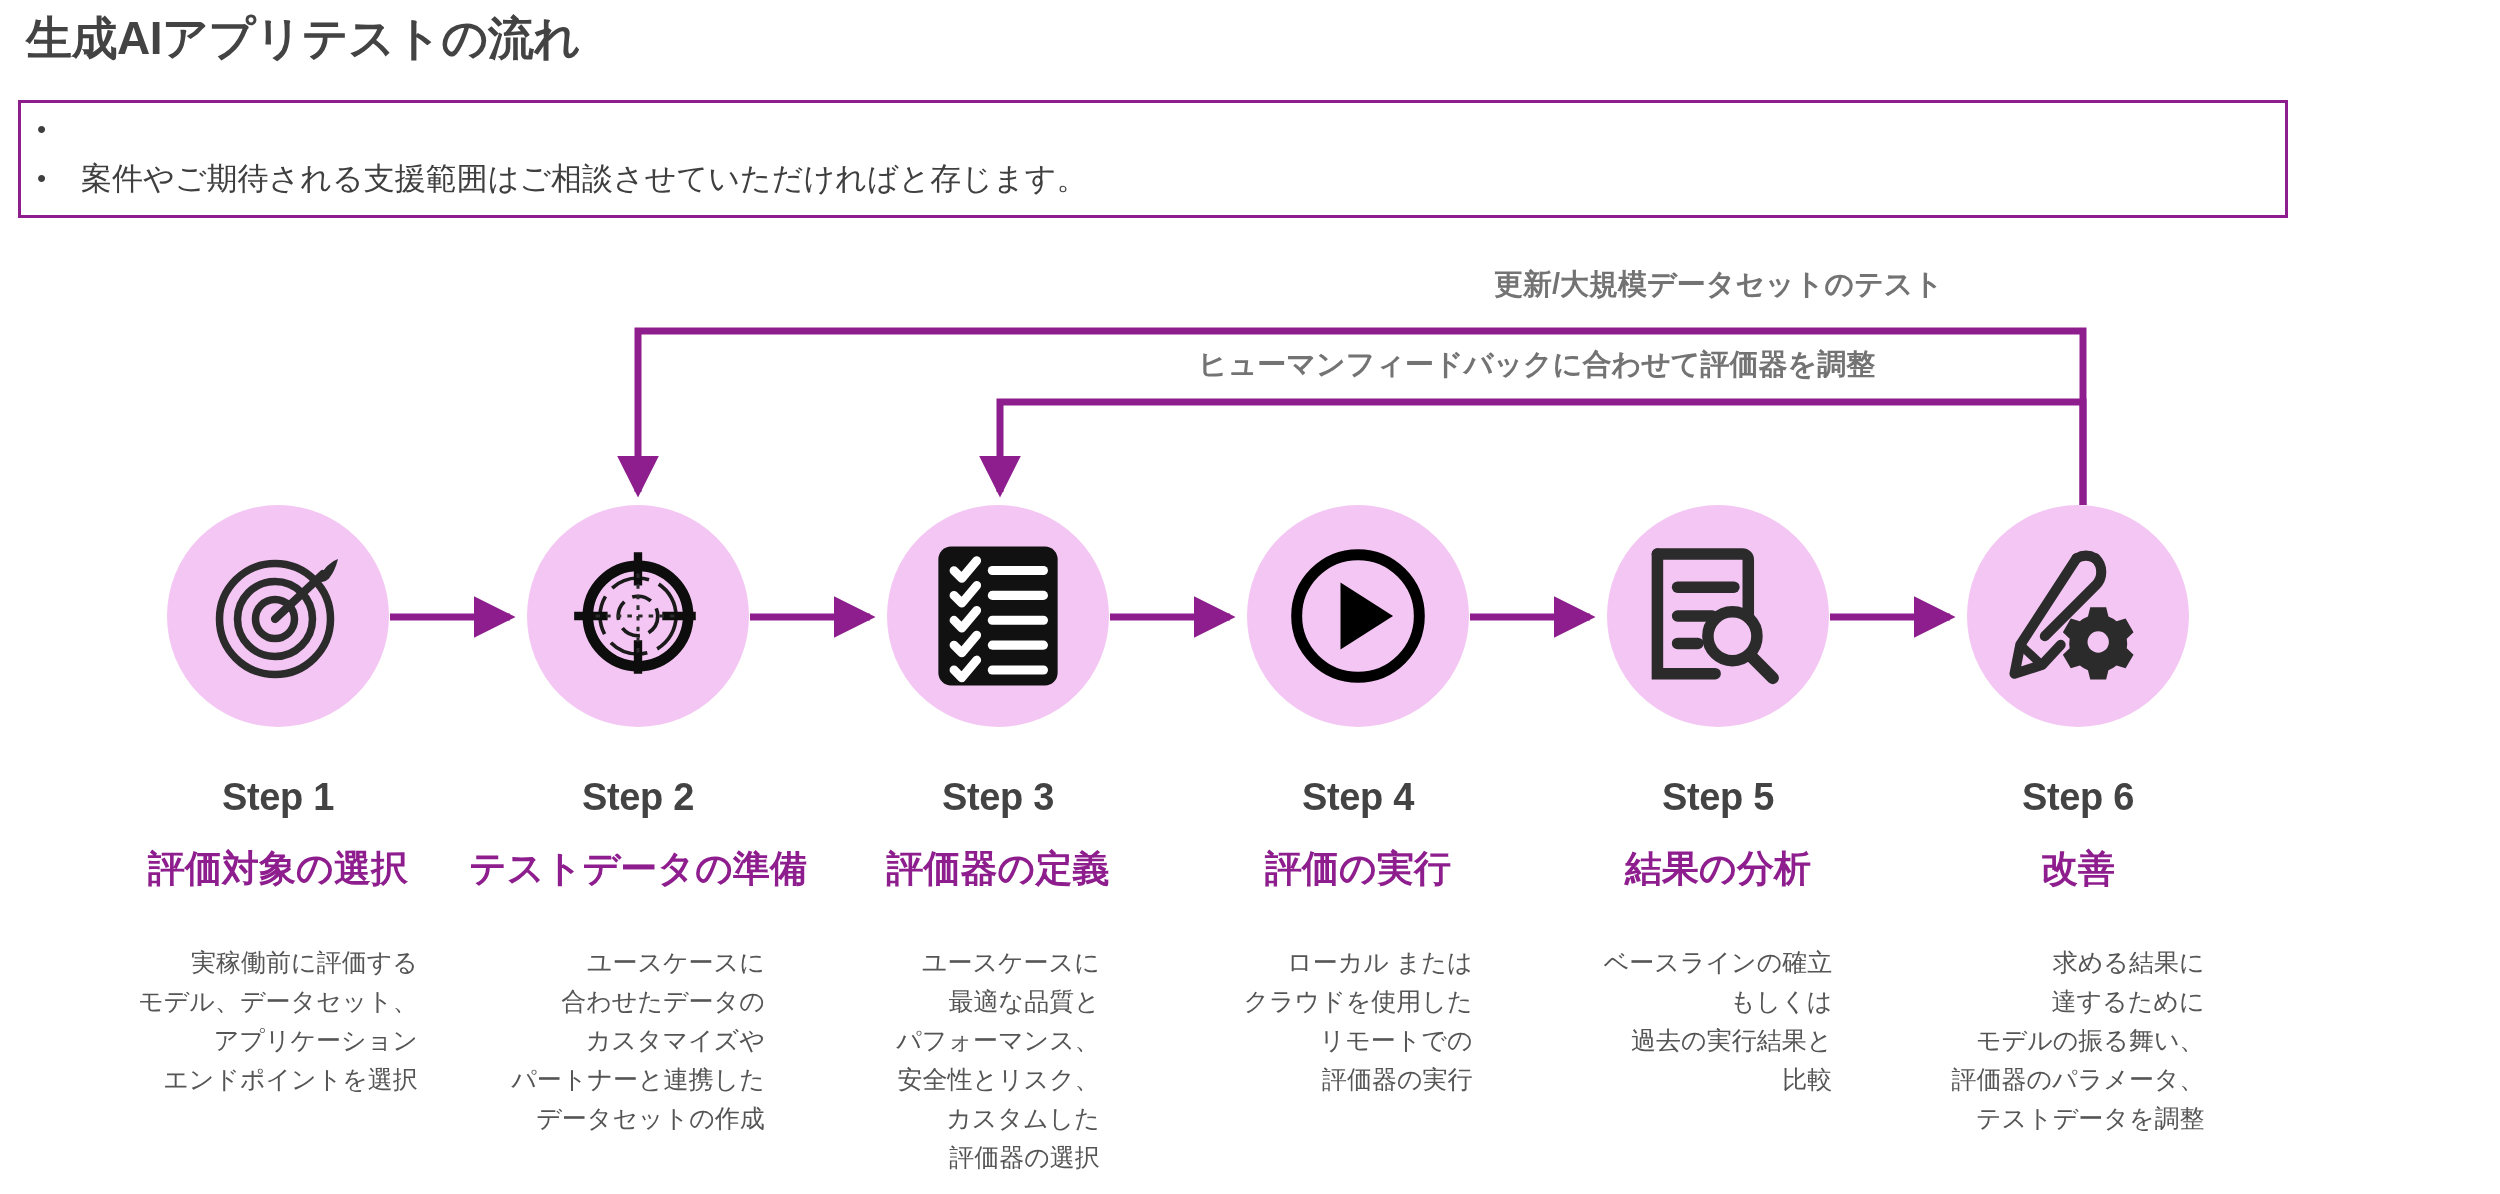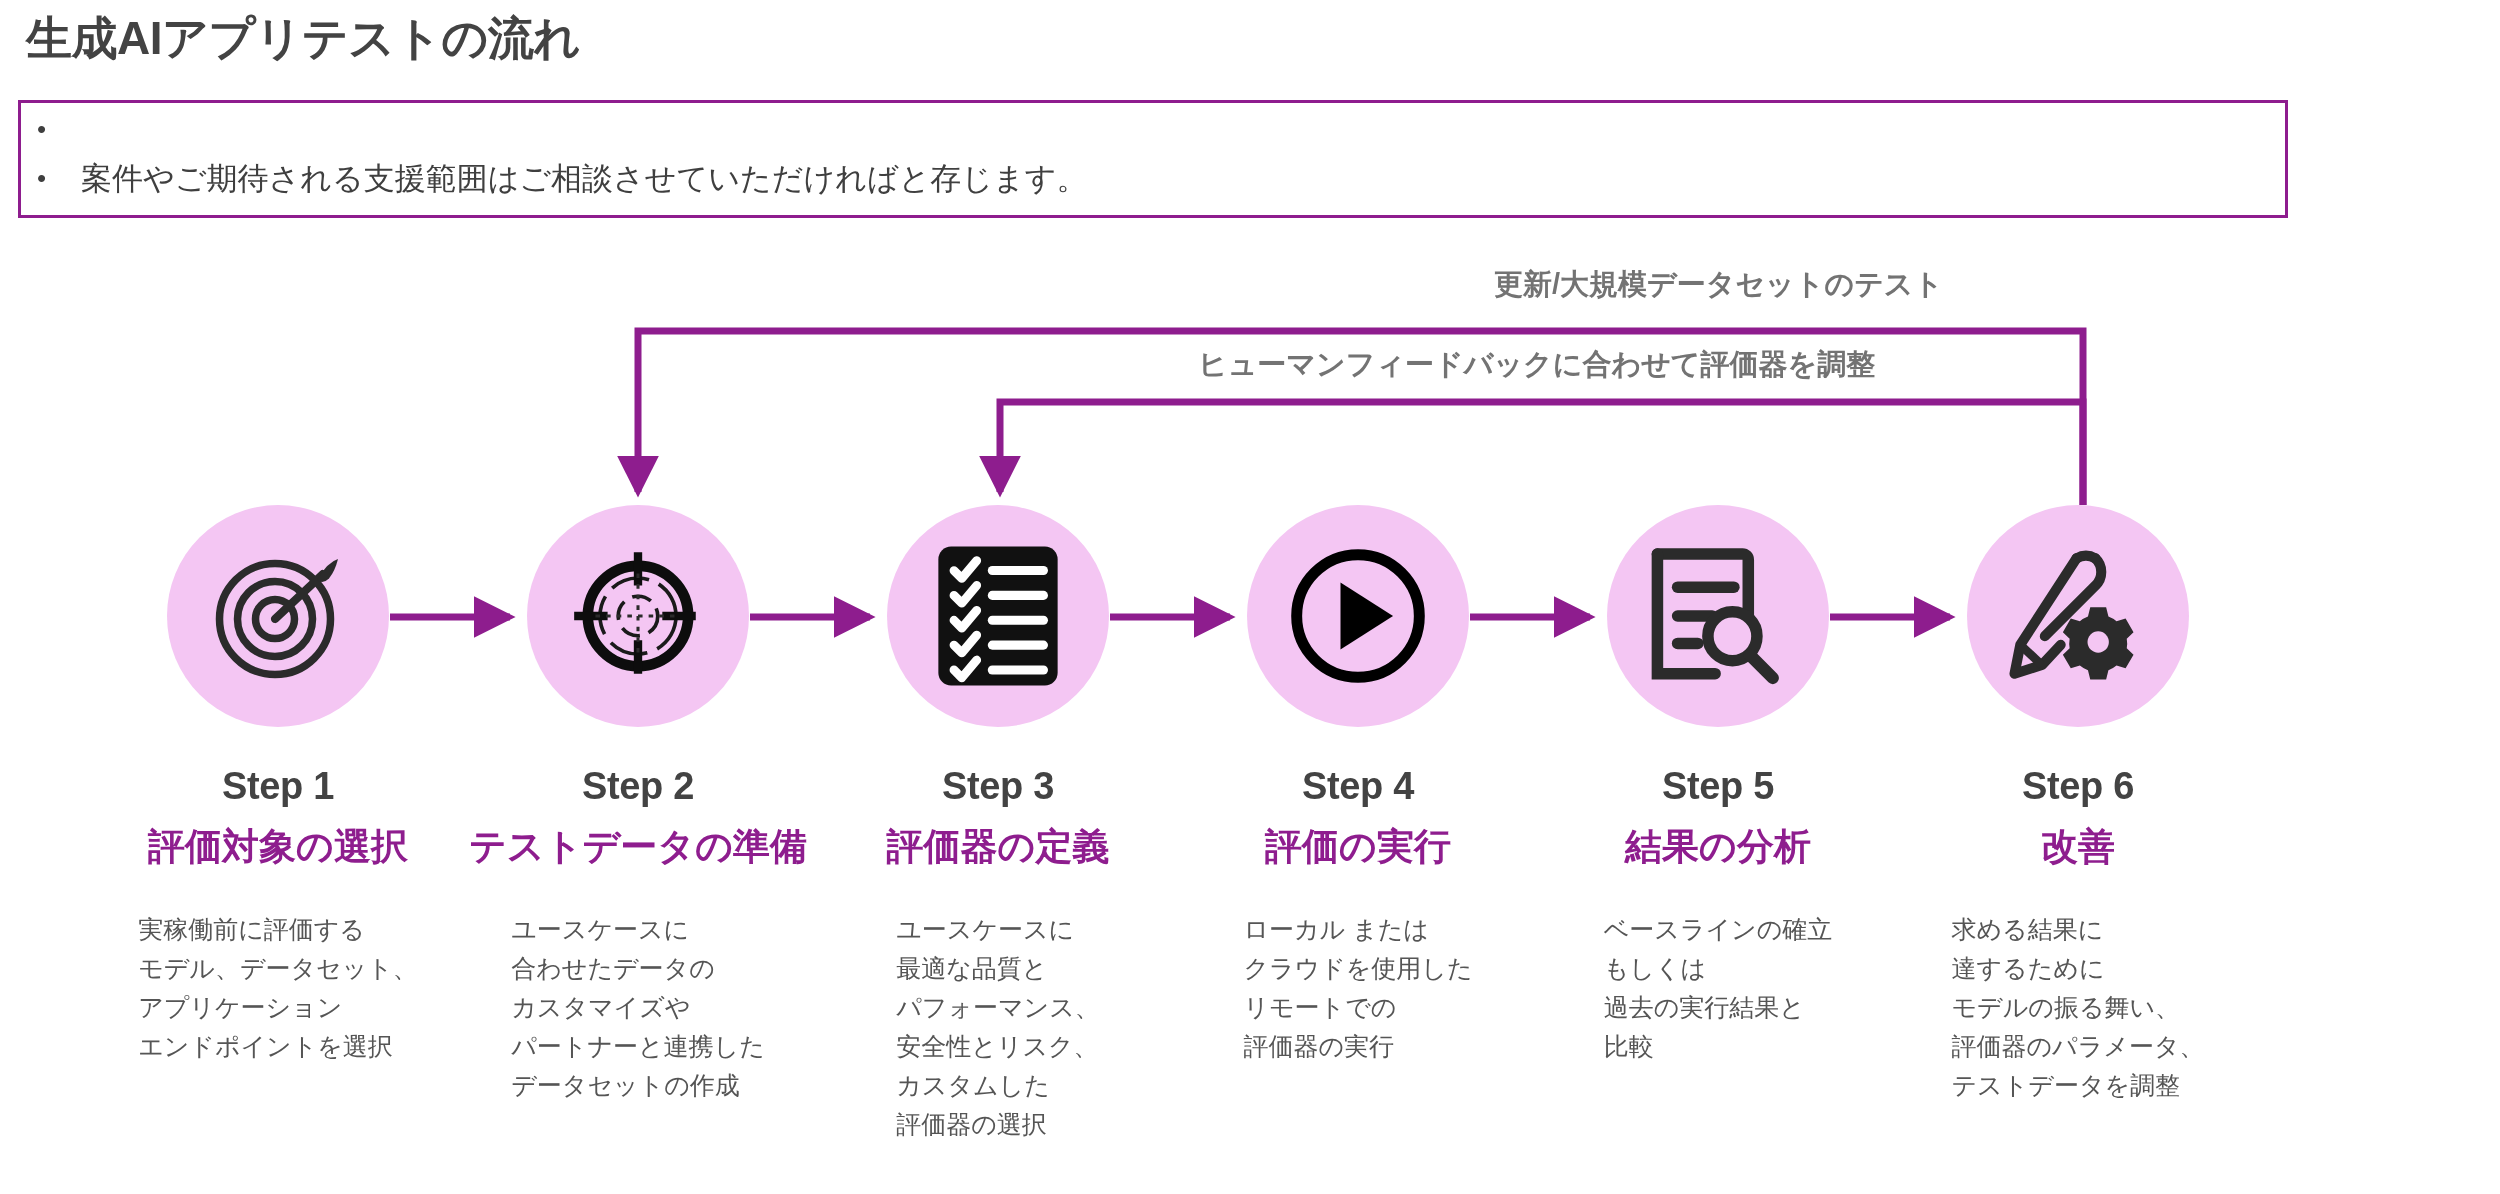--- a/index.html
+++ b/index.html
@@ -78,20 +78,21 @@
     left: 0; top: 505px;
     width: 2500px;
     display: flex;
   }
   .step {
     width: 360px;
     display: flex;
     flex-direction: column;
     align-items: center;
     position: relative;
+    gap: 11px;
   }
   #step-1 { margin-left: 98px; }
 
   .step-circle {
     width: 222px; height: 222px;
     border-radius: 50%;
     background: #f4c6f3;
     display: flex;
     align-items: center;
     justify-content: center;
@@ -112,21 +113,21 @@
     font-size: 37px;
     font-weight: bold;
     color: #8e1d8e;
     white-space: nowrap;
   }
   .step-desc {
     margin-top: 38px;
     font-size: 25px;
     line-height: 39px;
     color: #555555;
-    text-align: left;
+    text-align: right;
     white-space: pre-line;
   }
 </style>
 </head>
 <body>
 
 <div id="page-title">生成AIアプリテストの流れ</div>
 
 <div id="bullet-box">
   <div class="bullet-row">

